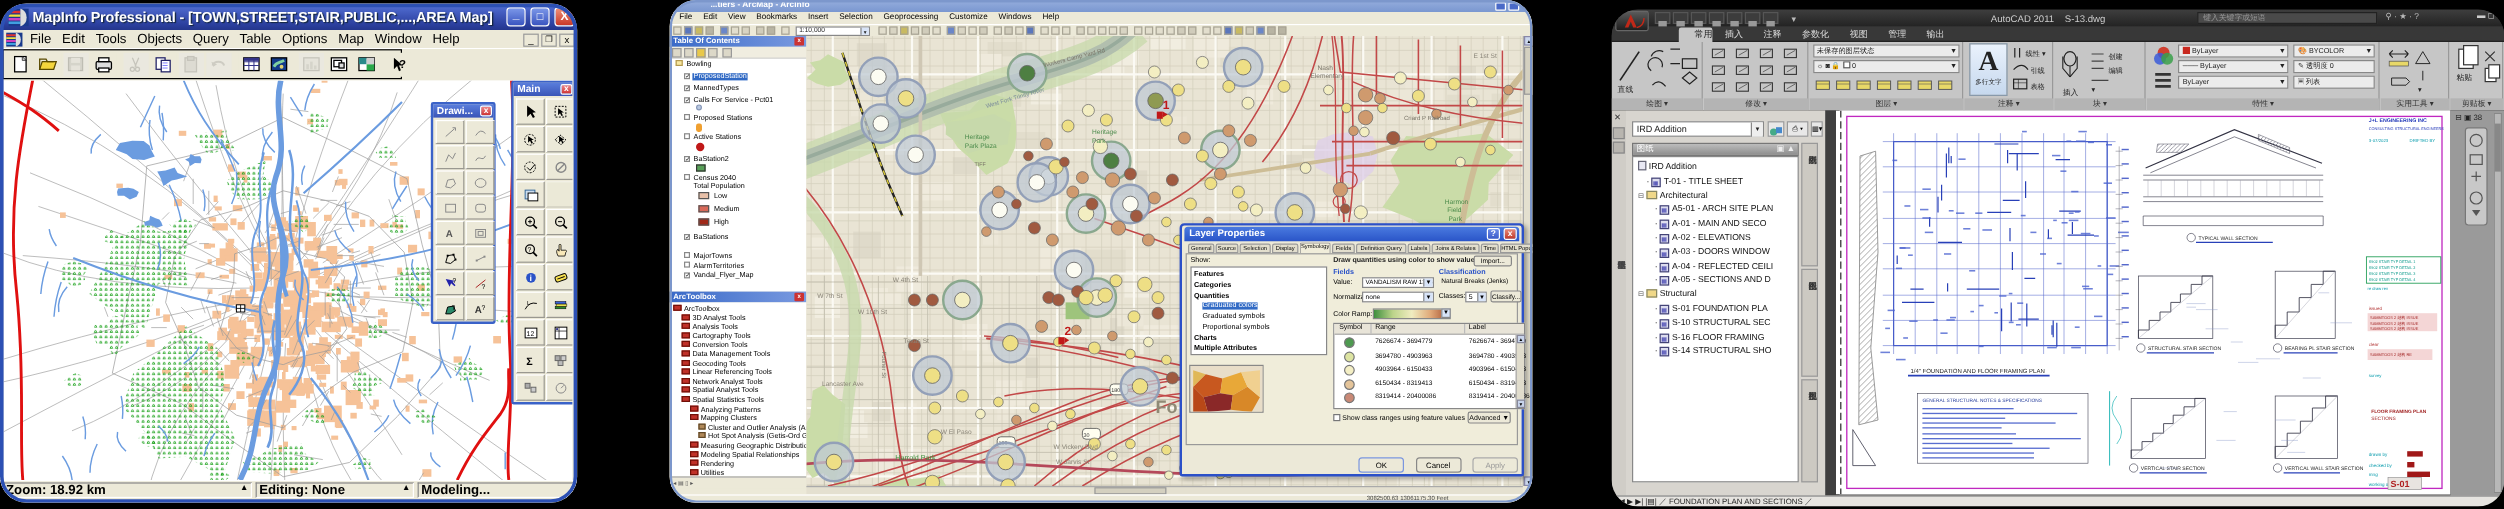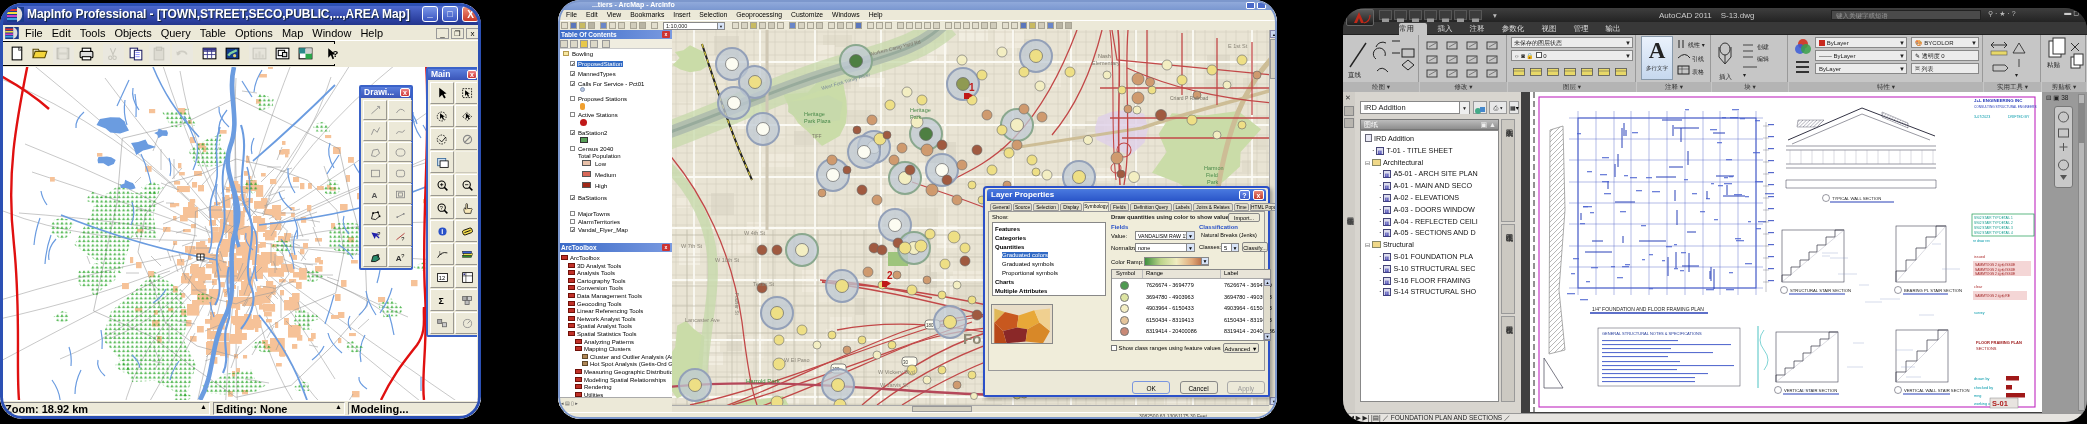--- a/index.html
+++ b/index.html
@@ -6,21 +6,21 @@
 <div style="position:absolute;left:0px;top:3px;width:481px;height:416px;border-radius:22px;background:#ece9d8;overflow:hidden">
 <div style="position:absolute;left:0;top:0;width:100%;height:22px;background:linear-gradient(#5572d8,#2b3f9e 80%,#24368c)">
  <svg width="17" height="15" viewBox="0 0 17 15" style="position:absolute;left:7px;top:4px">
         <rect width="17" height="15" fill="#1a3a8c"></rect>
         <path d="M0,3 h10" stroke="#e03030" stroke-width="2"></path>
         <path d="M0,6 h10" stroke="#f0e040" stroke-width="2"></path>
         <path d="M0,9 h10" stroke="#d040c0" stroke-width="2"></path>
         <path d="M0,12 h10" stroke="#40a0e0" stroke-width="2"></path>
         <path d="M10,0 a8,8 0 0 1 0,15" fill="#ddd"></path>
       </svg>
- <span style="position:absolute;left:27px;top:4px;color:#fff;font-weight:bold;font-size:12px;white-space:nowrap;letter-spacing:-0.1px;text-shadow:1px 1px 1px #123">MapInfo Professional - [TOWN,STREET,SECO,PUBLIC,...,AREA Map]</span>
+ <span style="position:absolute;left:27px;top:4px;color:#fff;font-weight:bold;font-size:12px;white-space:nowrap;letter-spacing:-0.1px;text-shadow:1px 1px 1px #123">MapInfo Professional - [TOWN,STREET,STAIR,PUBLIC,...,AREA Map]</span>
  <div style="position:absolute;left:422px;top:3px;width:16px;height:16px;border-radius:3px;background:linear-gradient(#7b97e8,#3a55c0);border:1px solid #fff;color:#fff;font-weight:bold;font-size:10px;text-align:center;line-height:12px">_</div>
  <div style="position:absolute;left:442px;top:3px;width:16px;height:16px;border-radius:3px;background:linear-gradient(#7b97e8,#3a55c0);border:1px solid #fff;color:#fff;font-size:9px;text-align:center;line-height:14px">□</div>
  <div style="position:absolute;left:462px;top:3px;width:17px;height:16px;border-radius:3px;background:linear-gradient(#f09078,#c83828);border:1px solid #fff;color:#fff;font-weight:bold;font-size:10px;text-align:center;line-height:15px">X</div>
 </div>
 <div style="position:absolute;left:0;top:22px;width:100%;height:16px;background:#ece9d8;border-bottom:1px solid #fff">
  <svg width="14" height="12" viewBox="0 0 17 15" style="position:absolute;left:5px;top:2px">
         <rect width="17" height="15" fill="#1a3a8c"></rect>
         <path d="M0,3 h10" stroke="#e03030" stroke-width="2"></path>
         <path d="M0,6 h10" stroke="#f0e040" stroke-width="2"></path>
         <path d="M0,9 h10" stroke="#d040c0" stroke-width="2"></path>
@@ -1710,21 +1710,21 @@
       <div style="position:absolute;left:126px;top:2px;width:13px;height:10px;background:#3c3c3c;border:1px solid #565656"><svg width="11" height="8">
           <rect x="2" y="1.5" width="7" height="5" fill="#999"></rect>
         </svg></div>
  <span style="position:absolute;left:150px;top:3px;color:#bbb;font-size:7.5px">▾</span>
  <span style="position:absolute;left:316px;top:3px;color:#ccc;font-size:8px">AutoCAD 2011&nbsp;&nbsp;&nbsp;&nbsp;S-13.dwg</span>
  <div style="position:absolute;left:488px;top:2px;width:150px;height:10px;background:#4a4a4a;border:1px solid #222;color:#999;font-size:6.5px;line-height:9px;padding-left:4px">键入关键字或短语</div>
  <div style="position:absolute;left:645px;top:2px;width:60px;height:10px;color:#bbb;font-size:7px">⚲ · ★ · ?</div>
  <div style="position:absolute;right:8px;top:1px;width:30px;height:11px;color:#ccc;font-size:7px;text-align:right">▬ ◻</div>
 </div>
 <div style="position:absolute;left:0;top:14px;width:100%;height:13px;background:#383838;border-bottom:1px solid #222">
-      <div style="position:absolute;left:56px;top:1px;width:28px;height:12px;background:#c6c6c6;color:#222;font-size:7.5px;text-align:left;line-height:12px;border-radius:2px 2px 0 0">常用</div>
+      <div style="position:absolute;left:56px;top:1px;width:28px;height:12px;background:#c6c6c6;color:#222;font-size:7.5px;text-align:right;line-height:12px;border-radius:2px 2px 0 0">常用</div>
       <div style="position:absolute;left:88px;top:1px;width:28px;height:12px;color:#ddd;font-size:7.5px;text-align:center;line-height:12px">插入</div>
       <div style="position:absolute;left:120px;top:1px;width:28px;height:12px;color:#ddd;font-size:7.5px;text-align:center;line-height:12px">注释</div>
       <div style="position:absolute;left:152px;top:1px;width:36px;height:12px;color:#ddd;font-size:7.5px;text-align:center;line-height:12px">参数化</div>
       <div style="position:absolute;left:192px;top:1px;width:28px;height:12px;color:#ddd;font-size:7.5px;text-align:center;line-height:12px">视图</div>
       <div style="position:absolute;left:224px;top:1px;width:28px;height:12px;color:#ddd;font-size:7.5px;text-align:center;line-height:12px">管理</div>
       <div style="position:absolute;left:256px;top:1px;width:28px;height:12px;color:#ddd;font-size:7.5px;text-align:center;line-height:12px">输出</div>
     </div>
 <div style="position:absolute;left:0px;top:27px;width:744px;height:57px;background:#c6c6c6">
       <div style="position:absolute;left:0px;top:0;width:76px;height:57px;border-right:1px solid #999"></div>
       <div style="position:absolute;left:0px;top:47px;width:76px;height:10px;background:#b4b4b4;font-size:6.5px;color:#333;text-align:center;line-height:10px;overflow:hidden">绘图 ▾</div>

